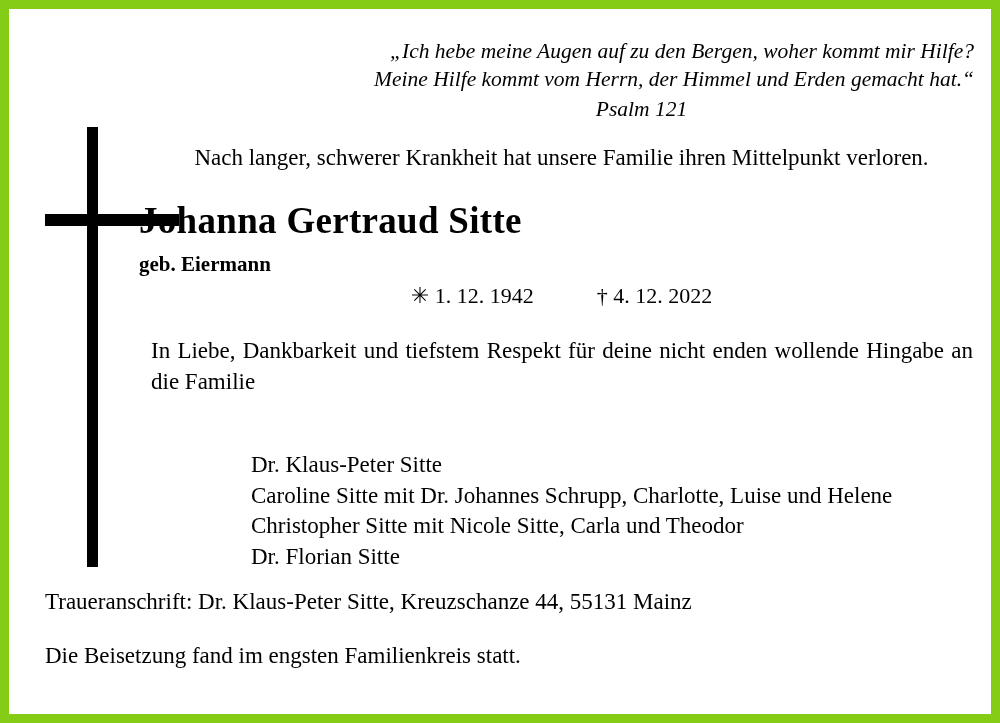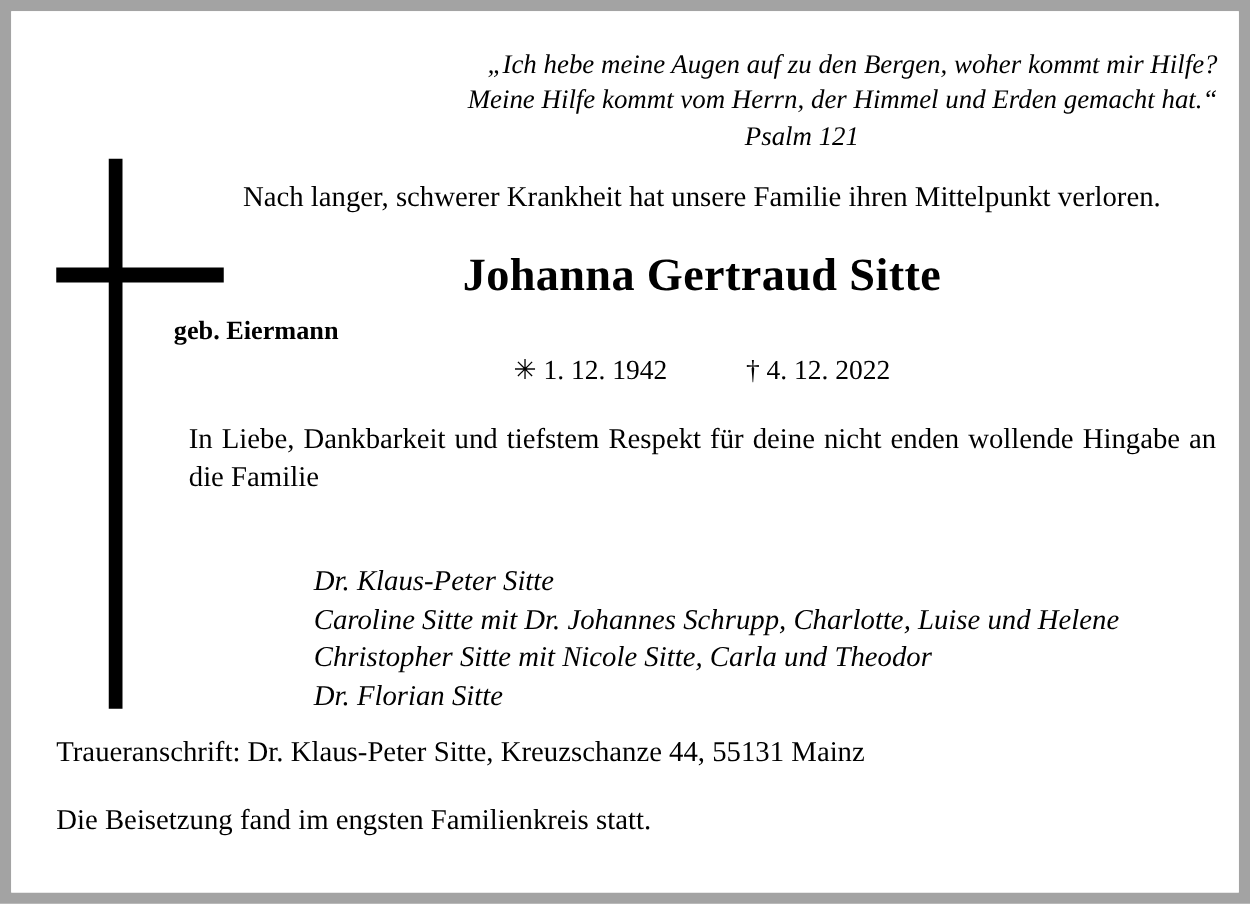--- a/index.html
+++ b/index.html
@@ -12,21 +12,21 @@
     height: 723px;
     font-family: "Liberation Serif", serif;
     color: #000000;
     overflow: hidden;
   }
   .notice {
     position: relative;
     width: 1000px;
     height: 723px;
     box-sizing: border-box;
-    border: 9px solid #a3a3a3;
+    border: 9px solid #84cc16;
     background: #ffffff;
   }
   .inner {
     position: relative;
     width: 100%;
     height: 100%;
     box-sizing: border-box;
     background: #ffffff;
   }
 
@@ -83,21 +83,21 @@
     width: 845px;
     text-align: center;
     font-size: 23px;
   }
 
   .name {
     position: absolute;
     left: 130px;
     top: 190px;
     width: 845px;
-    text-align: center;
+    text-align: left;
     font-size: 37px;
     font-weight: bold;
     letter-spacing: 0.3px;
   }
 
   .maiden {
     position: absolute;
     left: 130px;
     top: 243px;
     width: 845px;
@@ -132,21 +132,20 @@
     position: absolute;
     left: 242px;
     top: 441px;
     width: 730px;
     font-size: 23px;
     line-height: 1.33;
   }
   .mourners .m-line {
     display: block;
     white-space: nowrap;
-    font-style: italic;
   }
 
   .footer {
     position: absolute;
     left: 36px;
     top: 580px;
     width: 930px;
     font-size: 23px;
   }
   .footer .f-line {

